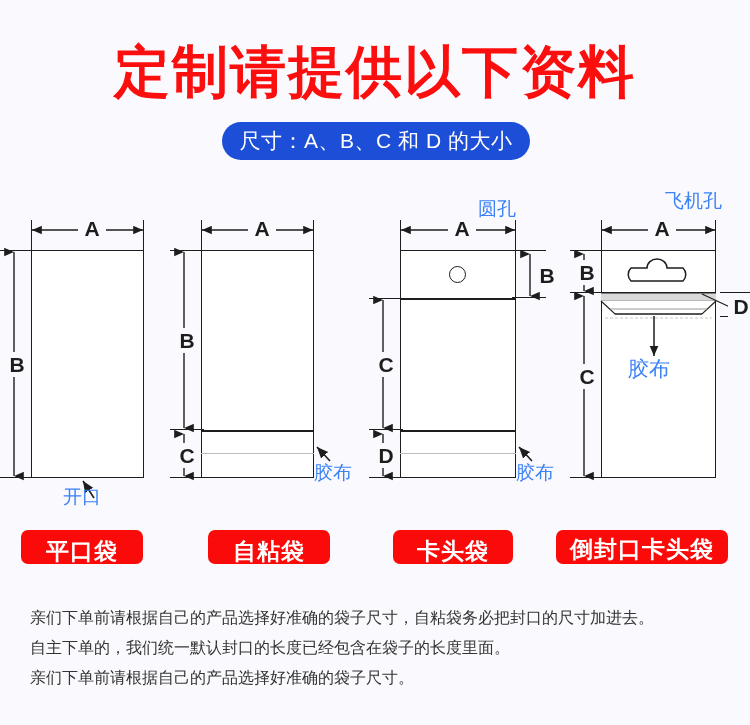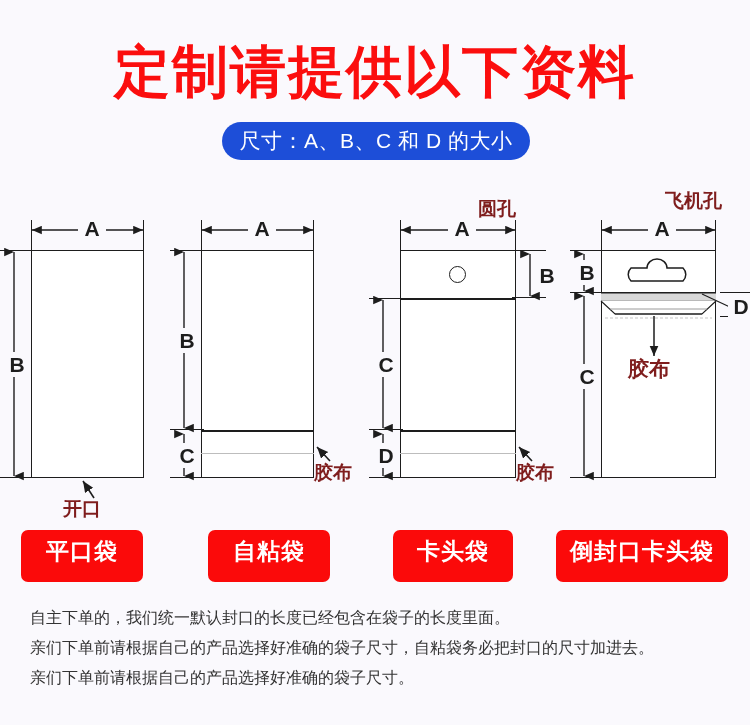--- a/index.html
+++ b/index.html
@@ -70,40 +70,39 @@
     font-weight: 600;
     color: #1d1d1d;
     background: #faf9fd;
     padding: 2px 3px;
     text-align: center;
   }
   .cn {
     position: absolute;
     font-size: 19px;
     line-height: 22px;
-    color: #7f1d1d;
+    color: #3b82f6;
     white-space: nowrap;
-    font-weight: bold;
   }
 
   .circle-hole {
     position: absolute;
     width: 17px; height: 17px;
     border: 1.6px solid #1d1d1d;
     border-radius: 50%;
     background: #ffffff;
     box-sizing: border-box;
   }
 
   
   .tags { position: absolute; left: 0; top: 512px; width: 750px; height: 46px; }
   .tag {
     position: absolute;
     top: 0;
-    height: 52px;
+    height: 34px;
     border-radius: 7px;
     background: #fb0a0a;
     color: #ffffff;
     font-size: 23px;
     line-height: 42px;
     text-align: center;
     font-weight: 600;
     letter-spacing: 1px;
     box-sizing: border-box;
   }
@@ -164,21 +163,21 @@
       <div class="dimlabel" style="left:3px; top:166px; width:22px;">B</div>
 
       <svg class="arr" style="left:80px; top:292px; width:24px; height:22px;">
         <defs>
           <marker id="m1e" markerWidth="9" markerHeight="9" refX="7" refY="3" orient="auto">
             <path d="M0,0 L7,3 L0,6 z" fill="#1d1d1d"></path>
           </marker>
         </defs>
         <line x1="14" y1="20" x2="3" y2="3" stroke="#1d1d1d" stroke-width="1.6" marker-end="url(#m1e)"></line>
       </svg>
-      <div class="cn" style="left:63px; top:312px;">开口</div>
+      <div class="cn" style="left:63px; top:300px;">开口</div>
     </div>
 
     <div class="dg" style="left:190px;">
 
       <div class="bag" style="left:11px; top:64px; width:113px; height:228px;"></div>
 
       <div class="hline" style="left:11px; top:244px; width:113px;"></div>
       <div class="hline light" style="left:11px; top:267px; width:113px;"></div>
 
       <svg class="arr" style="left:11px; top:38px; width:113px; height:14px;">
@@ -305,22 +304,22 @@
         <line x1="6" y1="0" x2="6" y2="40" stroke="#1d1d1d" stroke-width="1.5" marker-end="url(#m1e)"></line>
       </svg>
       <div class="cn" style="left:58px; top:172px; font-size:21px;">胶布</div>
     </div>
   </div>
 
   <div class="tags">
     <div class="tag" style="left:21px; width:122px;">平口袋</div>
     <div class="tag" style="left:208px; width:122px;">自粘袋</div>
     <div class="tag" style="left:393px; width:120px;">卡头袋</div>
-    <div class="tag" style="left:556px; width:172px;">倒封口卡头袋</div>
+    <div class="tag" style="left:556px; width:172px;font-family:Liberation Mono, monospace;">倒封口卡头袋</div>
   </div>
 
   <div class="notes">
+    <div class="note">亲们下单前请根据自己的产品选择好准确的袋子尺寸，自粘袋务必把封口的尺寸加进去。</div>
     <div class="note">自主下单的，我们统一默认封口的长度已经包含在袋子的长度里面。</div>
-    <div class="note">亲们下单前请根据自己的产品选择好准确的袋子尺寸，自粘袋务必把封口的尺寸加进去。</div>
     <div class="note">亲们下单前请根据自己的产品选择好准确的袋子尺寸。</div>
   </div>
 
 </div>
 
 </body></html>

